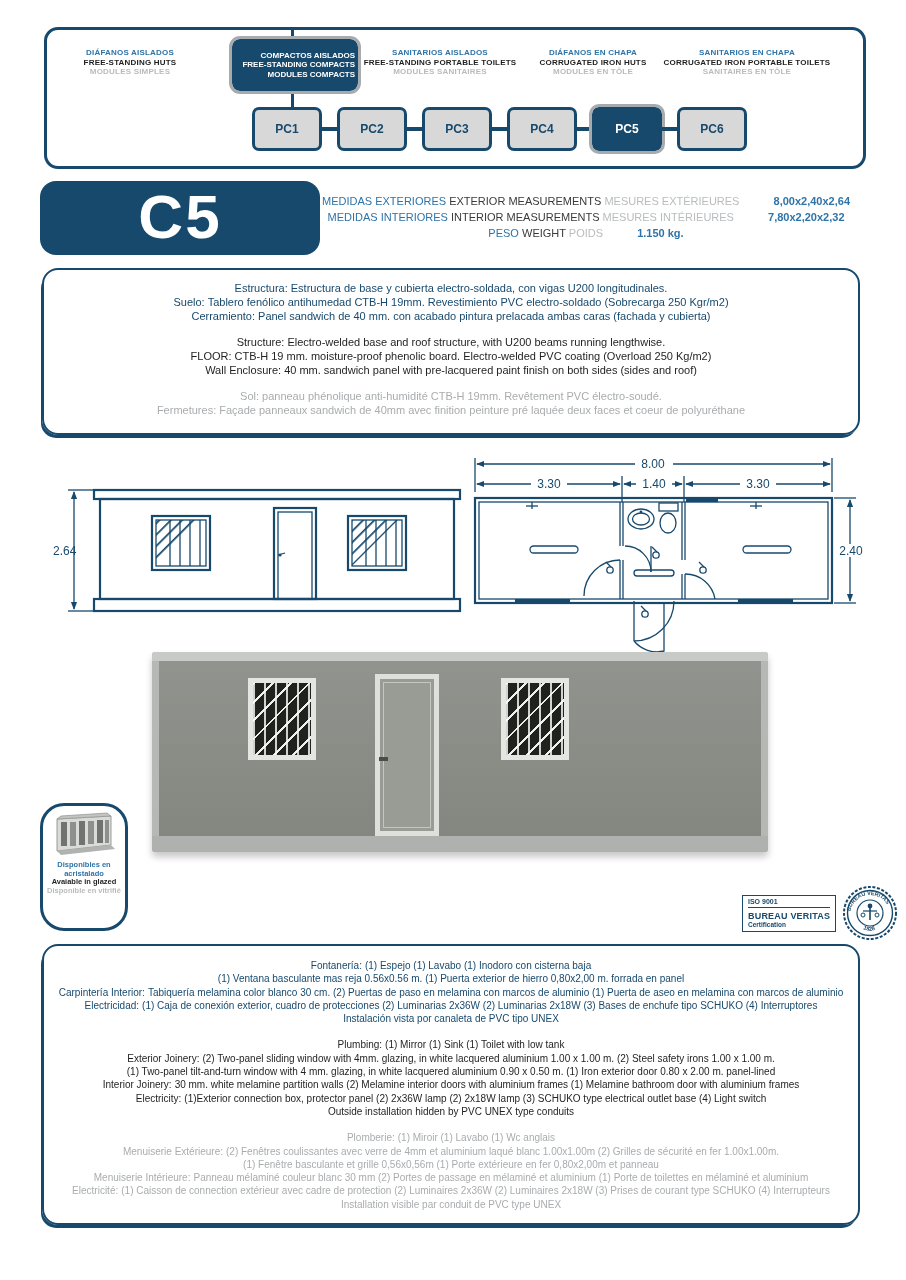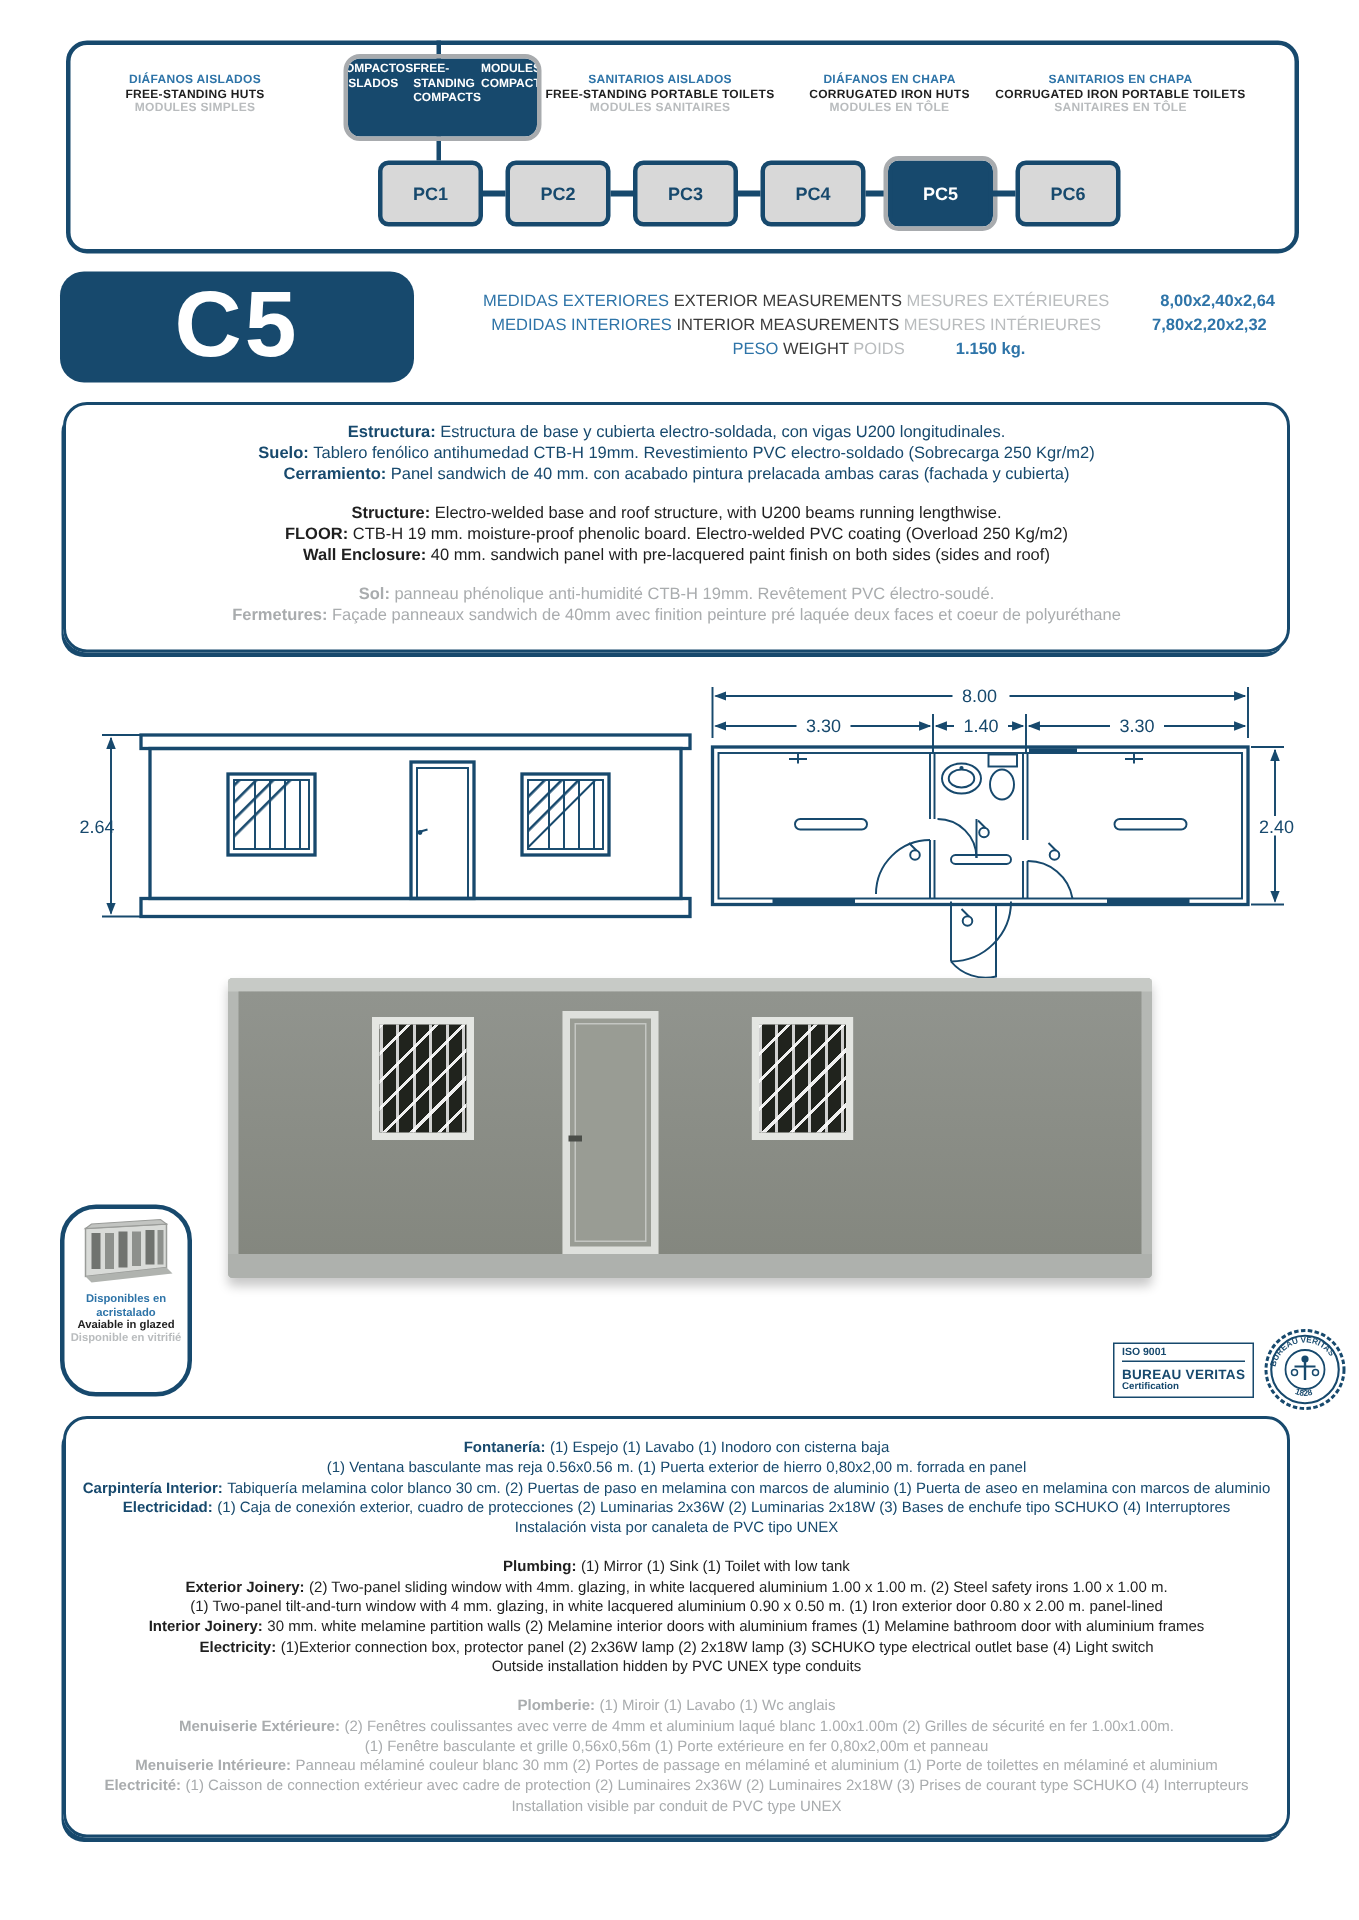--- a/index.html
+++ b/index.html
@@ -21,55 +21,55 @@
   .stub{position:absolute;width:3px;background:var(--navy);}
   .stub-top{left:244px;top:-3px;height:15px;}
   .stub-mid{left:244px;top:61px;height:16px;}
   .cat{position:absolute;top:18px;text-align:center;font-weight:bold;
        font-size:8px;line-height:9.5px;letter-spacing:0.2px;cursor:pointer;}
   .cat .es{color:var(--blue);}
   .cat .en{color:var(--dark);}
   .cat .fr{color:var(--ltgray);}
   .cat-box{position:absolute;left:185px;top:9px;width:126px;height:52px;
            background:var(--navy);border-radius:8px;outline:3px solid var(--outline);
-           display:flex;flex-direction:row;justify-content:center;
-           text-align:left;font-weight:bold;font-size:8px;line-height:9.5px;
+           display:flex;flex-direction:column;justify-content:center;
+           text-align:right;font-weight:bold;font-size:8px;line-height:9.5px;
            box-sizing:border-box;padding:2px 3px;cursor:pointer;}
   .cat-box div{color:#fff;}
   .pc-row{position:absolute;left:205px;top:77px;display:flex;align-items:center;}
   .pc{width:70px;height:44px;background:var(--pcfill);border:3px solid var(--navy);
       border-radius:7px;color:var(--navy);font-weight:bold;font-size:12px;
       display:flex;align-items:center;justify-content:center;box-sizing:border-box;
       cursor:pointer;}
   .pc.active{background:var(--navy);color:#fff;outline:3px solid var(--outline);}
   .conn{width:15px;height:4px;background:var(--navy);}
 
   
-  .c5-badge{position:absolute;left:40px;top:181px;width:236px;height:74px;
+  .c5-badge{position:absolute;left:40px;top:181px;width:280px;height:74px;
             background:var(--navy);border-radius:16px;color:#fff;font-size:62px;
             font-weight:bold;text-align:center;line-height:72px;letter-spacing:2px;}
   .measures{position:absolute;left:312px;top:193px;width:548px;text-align:center;
             font-size:11px;line-height:16px;}
   .m-es{color:var(--blue);}
   .m-en{color:#3a3a3a;}
   .m-fr{color:var(--ltgray);}
   .m-val{color:var(--blue);font-weight:bold;margin-left:31px;}
 
   
   .spec-box{position:absolute;left:42px;width:818px;border:2.5px solid var(--navy);
             border-radius:16px;box-shadow:-2px 4px 0 -1px var(--navy);
             text-align:center;box-sizing:border-box;}
   .top-box{top:268px;height:167px;padding-top:11px;font-size:11px;line-height:14px;}
   .bottom-box{top:944px;height:281px;padding-top:13px;font-size:10px;line-height:13.3px;}
   .grp{margin-bottom:12px;}
   .bottom-box .grp{margin-bottom:13px;}
   .grp-es{color:var(--navy);}
   .grp-en{color:var(--dark);}
   .grp-fr{color:var(--frgray);}
-  .lb{font-weight:bold;}
+  .lb{font-weight:normal;}
   .lb:not(:empty){margin-right:3px;}
 
   
   .elev{position:absolute;left:52px;top:468px;}
   .plan{position:absolute;left:460px;top:448px;}
   .drw{stroke:var(--navy);fill:none;stroke-width:1.3;}
   .drw-thick{stroke:var(--navy);fill:none;stroke-width:2.2;}
   .drw-heavy{stroke:var(--navy);fill:none;stroke-width:3.2;}
   .dim-text{fill:var(--navy);font-family:"Liberation Sans",sans-serif;font-size:12px;}
 

